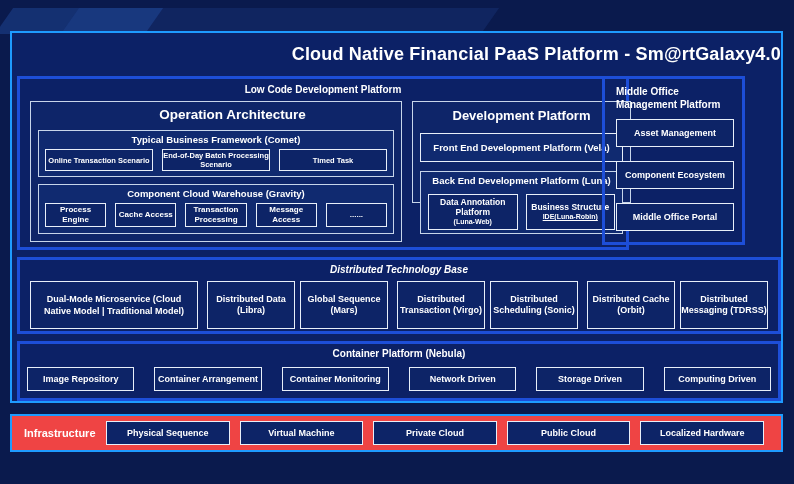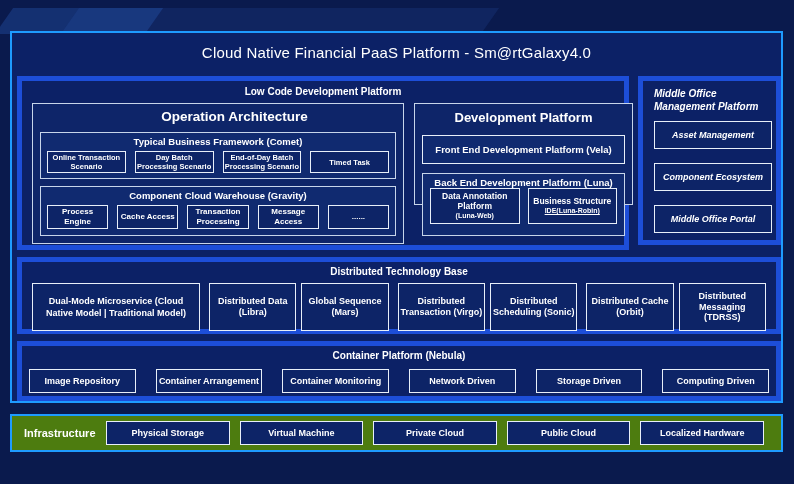--- a/index.html
+++ b/index.html
@@ -13,31 +13,31 @@
   }
   .stripe { position:absolute; transform:skewX(-35deg); }
   .stripe1 { left:4px; top:8px; width:150px; height:26px; background:rgba(47,101,198,0.30); }
   .stripe2 { left:70px; top:8px; width:420px; height:26px; background:rgba(47,101,198,0.16); }
 
   .main-panel {
     position:absolute; left:10px; top:31px; width:773px; height:372px;
     border:2px solid #1e9bff; background:#0c2166;
   }
   .page-title {
-    text-align:center; font-weight:normal; font-size:15px; margin-top:11px;
+    text-align:right; font-weight:bold; font-size:18px; margin-top:11px;
     letter-spacing:0.2px;
   }
 
   .section {
-    position:absolute; border:5px solid #1d4ed8;
+    position:absolute; border:3px solid #1d4ed8;
   }
   .section-label { text-align:center; font-weight:bold; font-size:10px; padding-top:5px; }
 
   .lowcode   { left:5px;   top:43px;  width:612px; height:174px; }
-  .midoffice { left:626px; top:43px;  width:143px; height:169px;font-style:italic; }
+  .midoffice { left:590px; top:43px;  width:143px; height:169px; }
   .distributed { left:5px; top:224px; width:764px; height:77px; }
   .containerplat { left:5px; top:308px; width:764px; height:60px; }
 
   .mid-box { position:absolute; border:1px solid #c7d5ea; background:#0e2569; }
   .op-box  { left:10px;  top:22px; width:372px; height:141px;padding-left:33px; }
   .dev-box { left:392px; top:22px; width:219px; height:102px; }
   .big-title { text-align:center; font-weight:bold; font-size:13.5px; margin-top:5px; }
 
   .frame { position:absolute; border:1px solid #c7d5ea; background:#102a70; }
   .comet   { left:7px; top:28px; width:356px; height:47px; }
@@ -53,21 +53,21 @@
   .gravity .leaf { height:24px; font-size:8px; }
 
   .vela {
     position:absolute; left:7px; top:31px; width:203px; height:29px;
     border:1px solid #e8eff9; background:#102a70;
     display:flex; align-items:center; justify-content:center;
     font-weight:bold; font-size:9.5px; text-align:center;
   }
   .luna { position:absolute; left:7px; top:69px; width:203px; height:63px;
     border:1px solid #c7d5ea; background:#102a70; }
-  .luna .leaf-row { margin:0 7px 0 7px; gap:8px; }
+  .luna .leaf-row { margin:8px 7px 0 7px; gap:8px; }
   .luna .leaf { height:36px; flex-direction:column; font-size:8.5px; }
   .luna .leaf .sub { font-size:7px; font-weight:bold; margin-top:1px; }
   .luna .leaf .sub.underlined { text-decoration:underline; }
 
   .midoffice .mo-label {
     font-weight:bold; font-size:10px; line-height:1.3; padding:6px 12px 0 11px;
   }
   .mo-item {
     position:absolute; left:11px; width:118px; height:28px;
     border:1px solid #e8eff9; background:#0d2467;
@@ -84,21 +84,21 @@
     padding:0 12px;
   }
   .dist-col { flex:1; display:flex; gap:5px; }
   .dist-col .leaf { font-size:9px; }
 
   .cp-row { display:flex; gap:20px; margin:8px 7px 0 7px;justify-content:flex-end; }
   .cp-row .leaf { height:24px; font-size:9px; }
 
   .infra {
     position:absolute; left:10px; top:414px; width:773px; height:38px;
-    border:2px solid #1e9bff; background:#4d7c0f;
+    border:2px solid #1e9bff; background:#ef4444;
     display:flex; align-items:center; gap:10px; padding:0 17px 0 12px;
   }
   .infra-label { flex:0 0 72px; font-weight:bold; font-size:11px; }
   .infra .leaf { height:24px; font-size:9px; }
 </style>
 </head>
 <body>
 
 <div class="stripe stripe1"></div>
 <div class="stripe stripe2"></div>
@@ -109,21 +109,20 @@
   <div class="section lowcode">
     <div class="section-label">Low Code Development Platform</div>
 
     <div class="mid-box op-box">
       <div class="big-title">Operation Architecture</div>
 
       <div class="frame comet">
         <div class="frame-label">Typical Business Framework (Comet)</div>
         <div class="leaf-row">
           <div class="leaf">Online Transaction Scenario</div>
-          <div class="leaf">Day Batch Processing Scenario</div>
           <div class="leaf">End-of-Day Batch Processing Scenario</div>
           <div class="leaf">Timed Task</div>
         </div>
       </div>
 
       <div class="frame gravity">
         <div class="frame-label">Component Cloud Warehouse (Gravity)</div>
         <div class="leaf-row">
           <div class="leaf">Process Engine</div>
           <div class="leaf">Cache Access</div>
@@ -156,21 +155,21 @@
   </div>
 
   <div class="section midoffice">
     <div class="mo-label">Middle Office Management Platform</div>
     <div class="mo-item mo-0">Asset Management</div>
     <div class="mo-item mo-1">Component Ecosystem</div>
     <div class="mo-item mo-2">Middle Office Portal</div>
   </div>
 
   <div class="section distributed">
-    <div class="section-label" style="padding-top:4px;">Distributed Technology Base</div>
+    <div class="section-label" style="padding-top:4px;font-style:italic;">Distributed Technology Base</div>
     <div class="dist-row">
       <div class="dual">Dual-Mode Microservice (Cloud Native Model | Traditional Model)</div>
       <div class="dist-col">
         <div class="leaf">Distributed Data (Libra)</div>
         <div class="leaf">Global Sequence (Mars)</div>
       </div>
       <div class="dist-col">
         <div class="leaf">Distributed Transaction (Virgo)</div>
         <div class="leaf">Distributed Scheduling (Sonic)</div>
       </div>
@@ -189,18 +188,18 @@
       <div class="leaf">Container Monitoring</div>
       <div class="leaf">Network Driven</div>
       <div class="leaf">Storage Driven</div>
       <div class="leaf">Computing Driven</div>
     </div>
   </div>
 </div>
 
 <div class="infra">
   <div class="infra-label">Infrastructure</div>
-  <div class="leaf">Physical Storage</div>
+  <div class="leaf">Physical Sequence</div>
   <div class="leaf">Virtual Machine</div>
   <div class="leaf">Private Cloud</div>
   <div class="leaf">Public Cloud</div>
   <div class="leaf">Localized Hardware</div>
 </div>
 
 </body></html>

